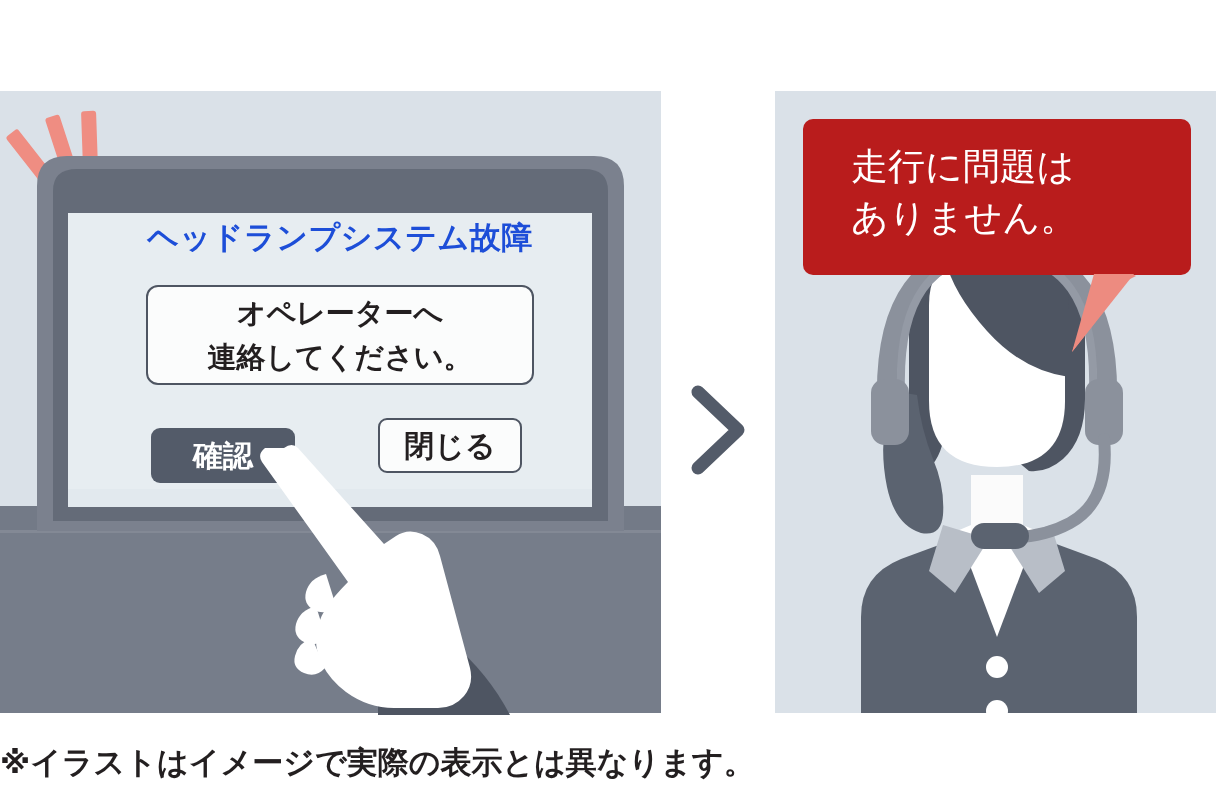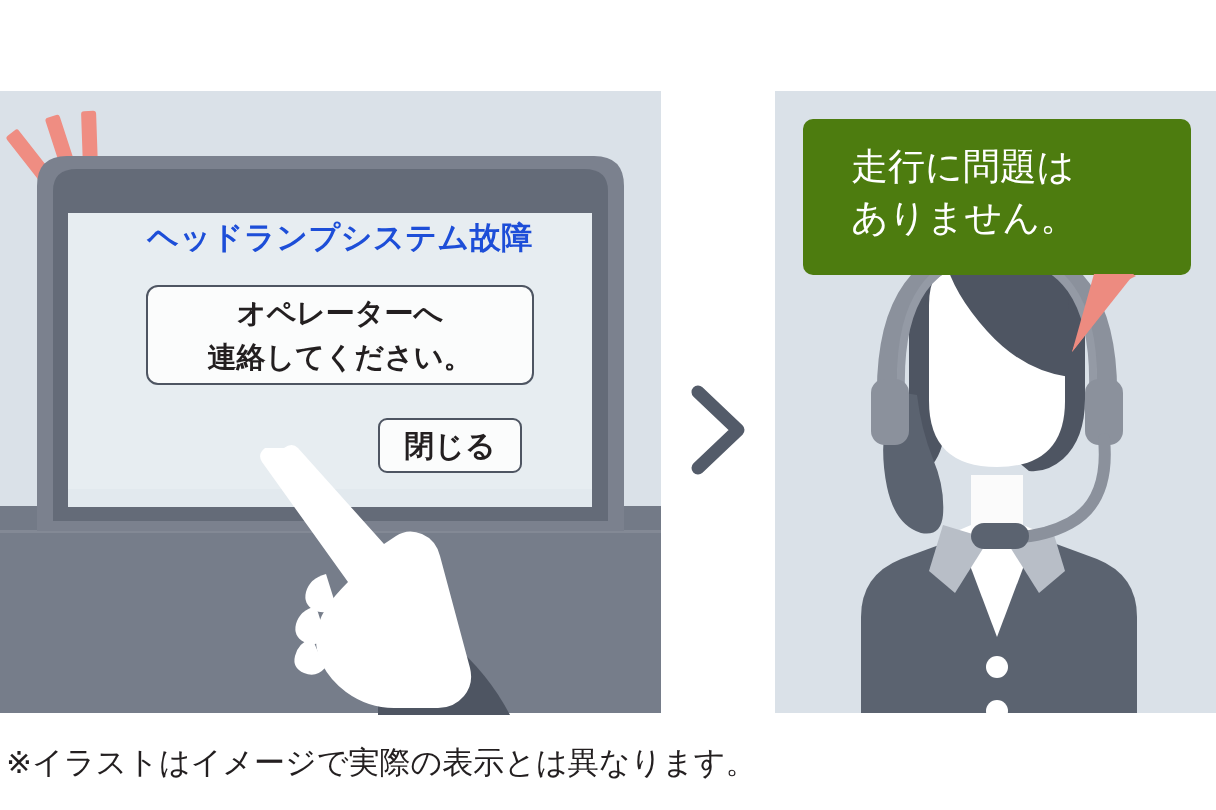--- a/index.html
+++ b/index.html
@@ -71,44 +71,45 @@
   }
   #btn-close{
     left:378px;top:418px;width:144px;
     background:#fbfcfc;color:#231f20;
     border:2.5px solid #4e5562;
   }
 
   
   #speech-bubble{
     position:absolute;left:803px;top:119px;width:388px;height:156px;
-    background:#4d7c0f;border-radius:10px;
+    background:#b91c1c;border-radius:10px;
     box-sizing:border-box;
     padding:22px 0 0 48px;
   }
   #speech-bubble span{
     display:block;
     color:#ffffff;
     font-size:37px;
     line-height:1.38;
     white-space:nowrap;
     font-family:"DejaVu Sans","Liberation Sans",sans-serif;
   }
   #bubble-tail{
     position:absolute;left:1072px;top:274px;width:64px;height:78px;
   }
 
   
   #caption{
-    position:absolute;left:6px;top:744px;
+    position:absolute;left:0;top:744px;
     color:#231f20;
     font-size:31px;
     line-height:1.2;
     white-space:nowrap;
     font-family:"DejaVu Sans","Liberation Sans",sans-serif;
+    font-weight:bold;
   }
 </style>
 </head>
 <body>
 
 <div class="stage">
 
   <div class="panel" id="panel-left">
     <svg class="panel-svg" viewBox="0 0 661 622" preserveAspectRatio="none">
 
@@ -134,20 +135,21 @@
     </svg>
   </div>
 
   <div class="scr-title">ヘッドランプシステム故障</div>
 
   <div class="scr-msgbox">
     <span>オペレーターへ</span>
     <span>連絡してください。</span>
   </div>
 
+  <div class="scr-btn" id="btn-confirm">確認</div>
   <div class="scr-btn" id="btn-close">閉じる</div>
 
   <svg style="position:absolute;left:230px;top:440px;width:310px;height:275px;" viewBox="0 0 310 275">
 
     <path d="M148 205 q42-28 74-2 q36 30 58 72 h-132 z" fill="#4e5562"></path>
 
     <path d="M35 8
              q-8 6 -3 14
              l86 120
              q-14 14 -22 26

